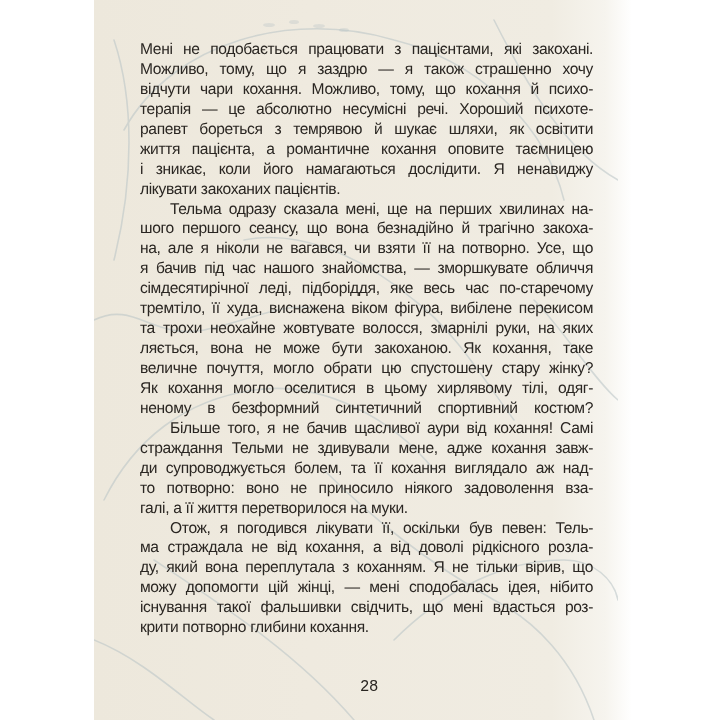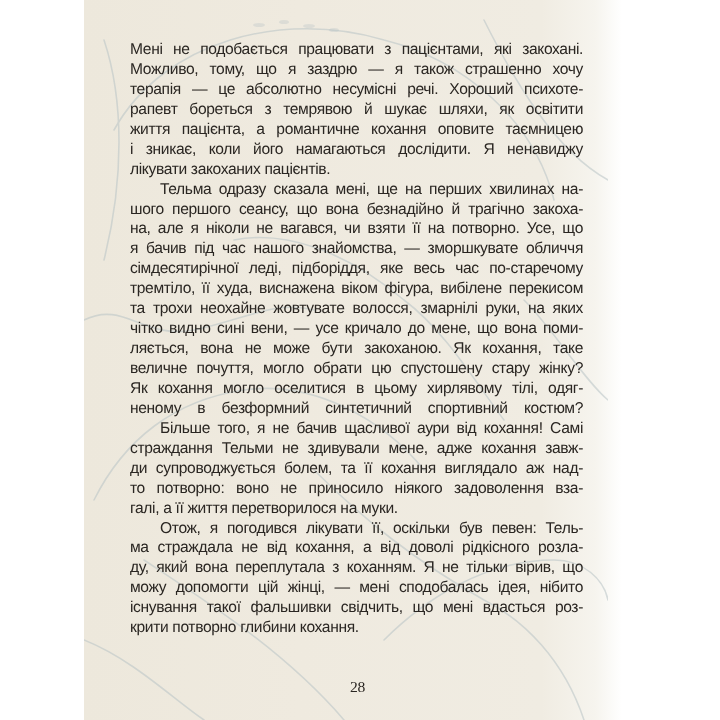--- a/index.html
+++ b/index.html
@@ -5,21 +5,21 @@
     html, body {
       margin: 0;
       padding: 0;
       width: 720px;
       height: 720px;
       background: #ffffff;
       overflow: hidden;
     }
     .page {
       position: absolute;
-      left: 84px;
+      left: 94px;
       top: 0;
       width: 524px;
       height: 720px;
       background: linear-gradient(to right, #ede8dc 0%, #efeadf 40%, #f0ece2 85%, #f6f4ee 95%, #ffffff 100%);
       overflow: hidden;
       padding-left: 14px;
     }
     .bg-art {
       position: absolute;
       left: 0;
@@ -51,21 +51,21 @@
     .line.last {
       text-align-last: left;
     }
     .line.indent {
       padding-left: 30px;
     }
     .page-number {
       position: absolute;
       left: 266px;
       top: 678px;
-      font-family: Liberation Serif, serif;
+      font-family: Liberation Mono, monospace;
       font-size: 15.6px;
       color: #2a2622;
       letter-spacing: -0.3px;
     }
   </style>
 </head>
 <body>
 
 <div class="page">
   <svg class="bg-art" viewBox="0 0 524 720" xmlns="http://www.w3.org/2000/svg">
@@ -87,35 +87,35 @@
       <ellipse cx="200" cy="22" rx="5" ry="2"></ellipse>
       <ellipse cx="225" cy="26" rx="6" ry="2"></ellipse>
       <ellipse cx="250" cy="30" rx="5" ry="2"></ellipse>
     </g>
   </svg>
 
   <div class="text-block">
     <div>
       <span class="line">Мені не подобається працювати з пацієнтами, які закохані.</span>
       <span class="line">Можливо, тому, що я заздрю — я також страшенно хочу</span>
+      <span class="line">відчути чари кохання. Можливо, тому, що кохання й психо-</span>
       <span class="line">терапія — це абсолютно несумісні речі. Хороший психоте-</span>
       <span class="line">рапевт бореться з темрявою й шукає шляхи, як освітити</span>
       <span class="line">життя пацієнта, а романтичне кохання оповите таємницею</span>
       <span class="line">і зникає, коли його намагаються дослідити. Я ненавиджу</span>
       <span class="line last">лікувати закоханих пацієнтів.</span>
     </div>
     <div>
       <span class="line indent">Тельма одразу сказала мені, ще на перших хвилинах на-</span>
       <span class="line">шого першого сеансу, що вона безнадійно й трагічно закоха-</span>
       <span class="line">на, але я ніколи не вагався, чи взяти її на потворно. Усе, що</span>
       <span class="line">я бачив під час нашого знайомства, — зморшкувате обличчя</span>
       <span class="line">сімдесятирічної леді, підборіддя, яке весь час по-старечому</span>
       <span class="line">тремтіло, її худа, виснажена віком фігура, вибілене перекисом</span>
       <span class="line">та трохи неохайне жовтувате волосся, змарнілі руки, на яких</span>
-      <span class="line">чітко видно сині вени, — усе кричало до мене, що вона поми-</span>
       <span class="line">ляється, вона не може бути закоханою. Як кохання, таке</span>
       <span class="line">величне почуття, могло обрати цю спустошену стару жінку?</span>
       <span class="line">Як кохання могло оселитися в цьому хирлявому тілі, одяг-</span>
       <span class="line">неному в безформний синтетичний спортивний костюм?</span>
     </div>
     <div>
       <span class="line indent">Більше того, я не бачив щасливої аури від кохання! Самі</span>
       <span class="line">страждання Тельми не здивували мене, адже кохання завж-</span>
       <span class="line">ди супроводжується болем, та її кохання виглядало аж над-</span>
       <span class="line">то потворно: воно не приносило ніякого задоволення вза-</span>

